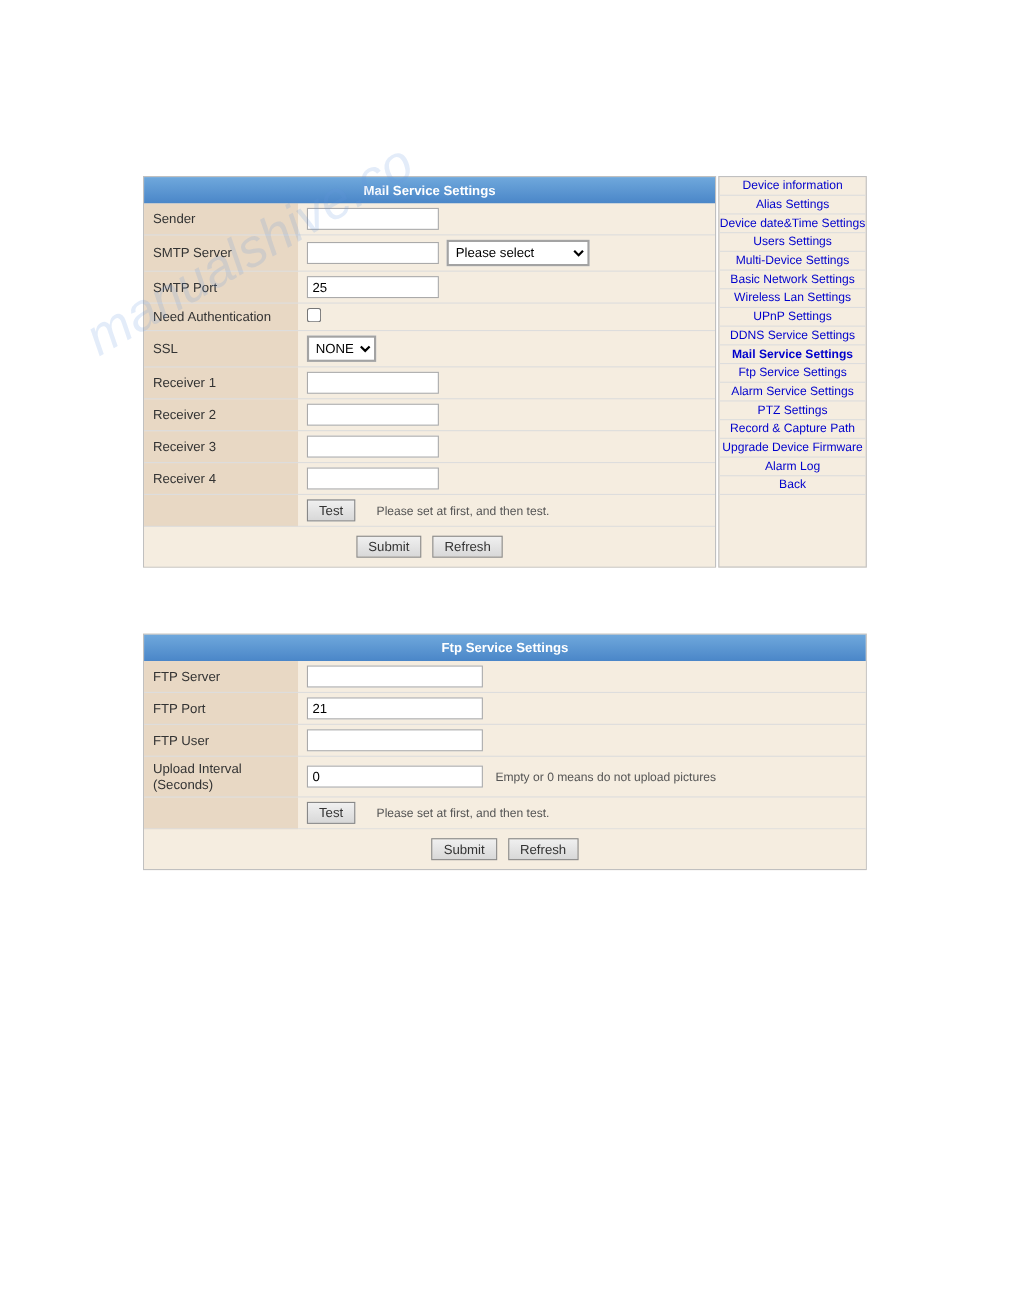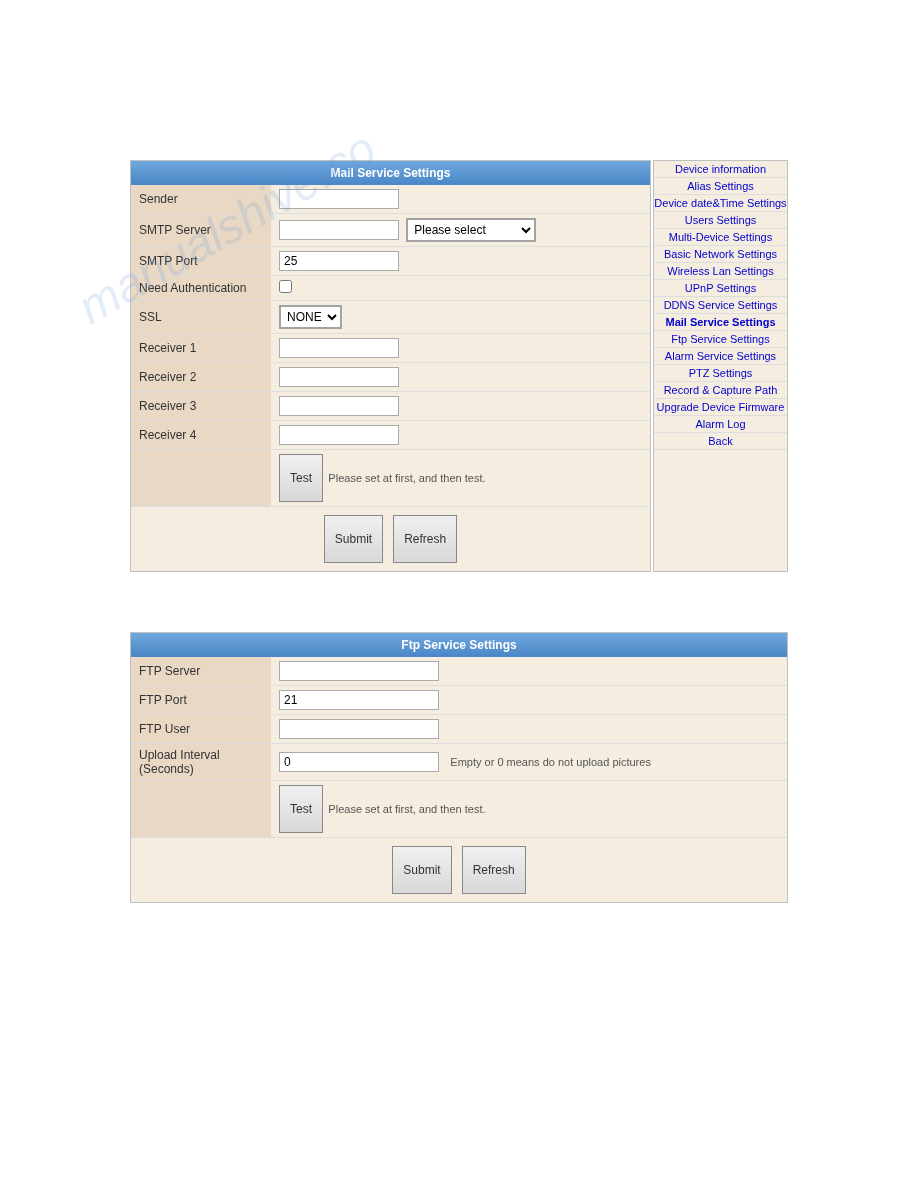--- a/index.html
+++ b/index.html
@@ -78,21 +78,21 @@
     }
 
     input[type="checkbox"] {
       width: 13px;
       height: 13px;
     }
 
     .btn {
       border: 1px solid #888;
       background: linear-gradient(to bottom, #f0f0f0, #d8d8d8);
-      padding: 16px 10px;
+      padding: 2px 10px;
       font-size: 12px;
       cursor: pointer;
       color: #333;
     }
 
     .button-row {
       text-align: center;
       padding: 8px;
       background: #f5ede0;
     }
@@ -139,21 +139,21 @@
     }
 
     .ftp-panel {
       border: 1px solid #c0c0c0;
       background: #f5ede0;
     }
 
     .note-text {
       font-size: 11px;
       color: #555;
-      margin-left: 2px;
+      margin-left: 16px;
     }
 
     .upload-note {
       font-size: 11px;
       color: #555;
       margin-left: 8px;
     }
   </style>
 </head>
 <body>

